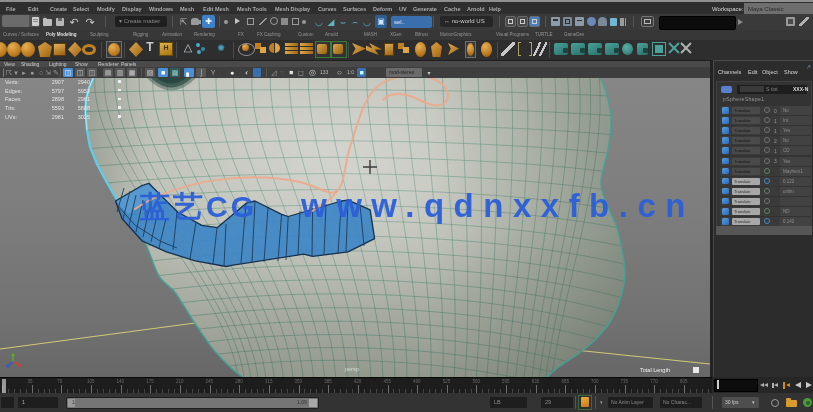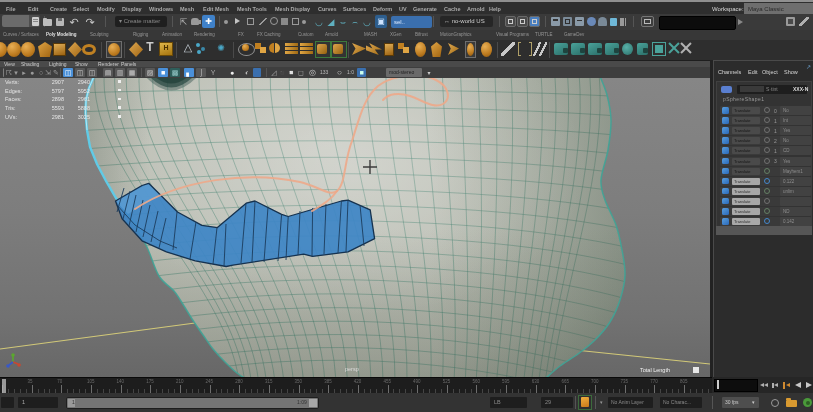--- a/index.html
+++ b/index.html
@@ -391,20 +391,21 @@
 <div class="abs" style="left:46px;top:27.099999999999998px;width:18px;font-size:5.5px;color:#e4e4e4;text-align:right">5593</div>
 <div class="abs" style="left:72px;top:27.099999999999998px;width:18px;font-size:5.5px;color:#e4e4e4;text-align:right">5888</div>
 <div class="abs" style="left:5px;top:35.8px;font-size:5.5px;color:#e4e4e4">UVs:</div>
 <div class="abs" style="left:46px;top:35.8px;width:18px;font-size:5.5px;color:#e4e4e4;text-align:right">2981</div>
 <div class="abs" style="left:72px;top:35.8px;width:18px;font-size:5.5px;color:#e4e4e4;text-align:right">3025</div>
 <div class="abs" style="left:118px;top:2.0px;width:2.5px;height:2.5px;background:#f0f0f0"></div>
 <div class="abs" style="left:118px;top:10.8px;width:2.5px;height:2.5px;background:#f0f0f0"></div>
 <div class="abs" style="left:118px;top:19.6px;width:2.5px;height:2.5px;background:#f0f0f0"></div>
 <div class="abs" style="left:118px;top:28.400000000000002px;width:2.5px;height:2.5px;background:#f0f0f0"></div>
 <div class="abs" style="left:118px;top:37.2px;width:2.5px;height:2.5px;background:#f0f0f0"></div>
+<div class="abs" style="left:140px;top:109px;font-size:33px;font-weight:bold;color:#2b5fd9;white-space:nowrap;opacity:0.95"><span style="font-size:30px;letter-spacing:3px">蓝艺CG</span><span style="letter-spacing:9.5px;margin-left:44px">www.qdnxxfb.cn</span></div>
 </div>
 <div class="abs" style="left:710px;top:60px;width:103px;height:317px;background:#222">
 <div class="abs" style="left:3px;top:0;width:100px;height:317px;background:#2c2c2c;border-left:1px solid #4a4a4a;border-top:1px solid #4a4a4a">
 <div class="abs" style="left:4px;top:8px;font-size:5.5px;color:#d5d5d5">Channels</div>
 <div class="abs" style="left:34px;top:8px;font-size:5.5px;color:#d5d5d5">Edit</div>
 <div class="abs" style="left:48px;top:8px;font-size:5.5px;color:#d5d5d5">Object</div>
 <div class="abs" style="left:70px;top:8px;font-size:5.5px;color:#d5d5d5">Show</div>
 <div class="abs" style="left:92px;top:2px;font-size:6px;color:#6fa8d8">↗</div>
 <div class="abs" style="left:2px;top:20px;width:96px;height:146px;background:#333;border:1px solid #404040;box-sizing:border-box">
 <div class="abs" style="left:4px;top:4px;width:11px;height:7px;background:#5a7fd0;border-radius:2px"></div>

